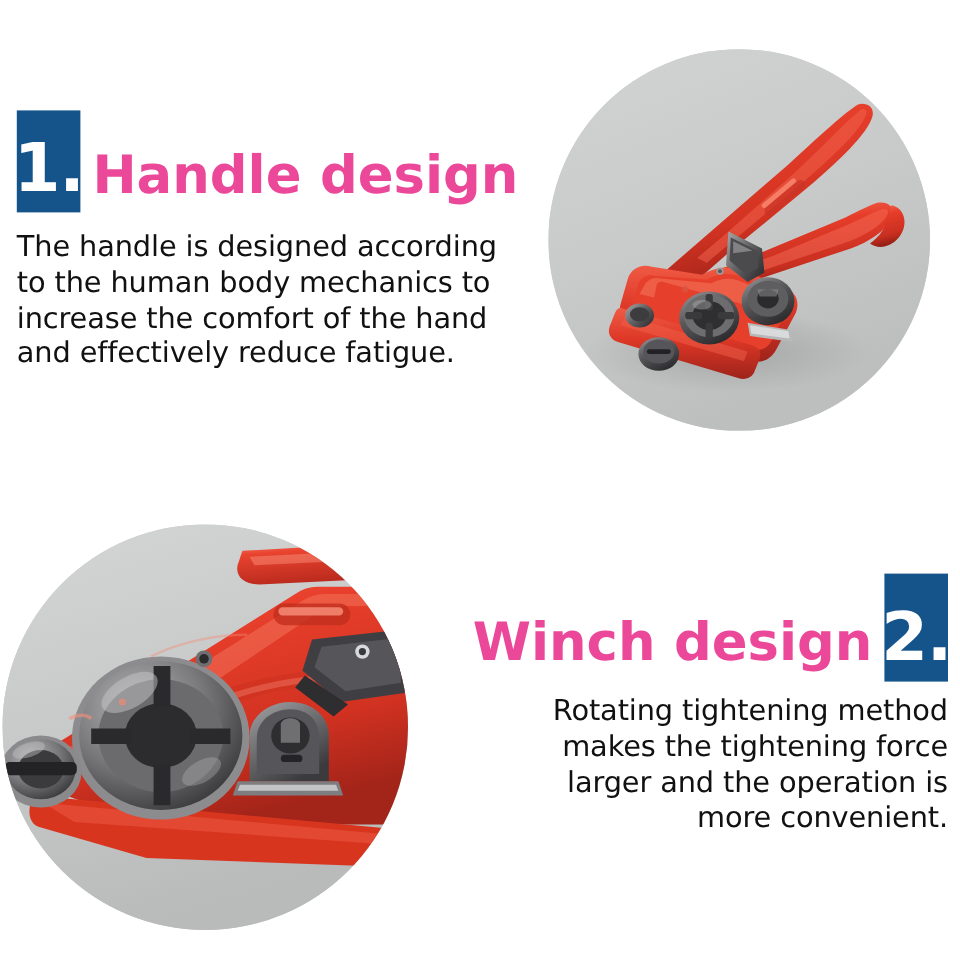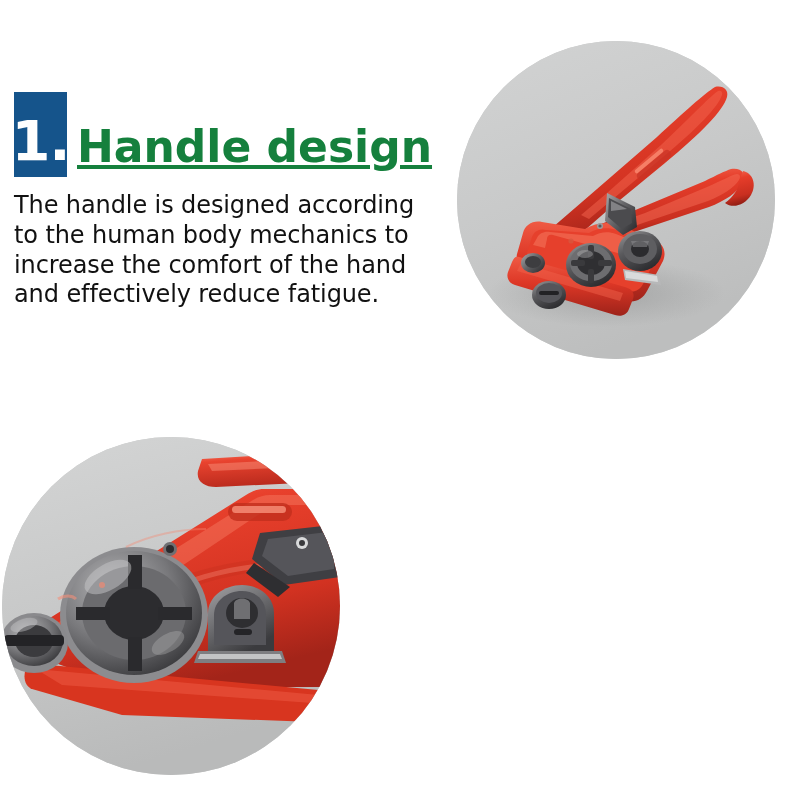--- a/index.html
+++ b/index.html
@@ -64,25 +64,24 @@
     padding-bottom: 8px;
     margin-bottom: 0px;
   }
   .badge-text {
     letter-spacing: -1px;
   }
 
   .title {
     font-size: 44px;
     font-weight: 700;
-    color: #15803d;
+    color: #ec4899;
     line-height: 1;
     white-space: nowrap;
     padding-bottom: 10px;
-    text-decoration: underline;
   }
 
   .body-text {
     font-size: 24px;
     line-height: 1.24;
     color: #111111;
     margin-top: 12px;
     letter-spacing: -0.1px;
   }
   .body-text.right { text-align: right; }
@@ -332,14 +331,23 @@
       </g>
 
       <circle cx="168" cy="112" r="7" fill="#6f6f72"></circle>
       <circle cx="168" cy="112" r="4" fill="#2b2b2e"></circle>
       <circle cx="100" cy="148" r="3" fill="#f08972" opacity="0.7"></circle>
       <path d="M56 162 C62 158 70 158 74 162" stroke="#f3907a" stroke-width="3" fill="none" opacity="0.6"></path>
       <path d="M124 110 C148 98 178 92 204 92" stroke="#f58a72" stroke-width="2" fill="none" opacity="0.4"></path>
     </svg>
   </div>
 
+  <div class="feature" id="feature-2">
+    <div class="heading-row right">
+      <div class="title">Winch design</div>
+      <div class="badge" id="badge-2">
+        <span class="badge-text">2.</span>
+      </div>
+    </div>
+    <div class="body-text right" id="desc-2">Rotating tightening method makes the tightening force larger and the operation is more convenient.</div>
+  </div>
 
 </div>
 
 </body></html>

